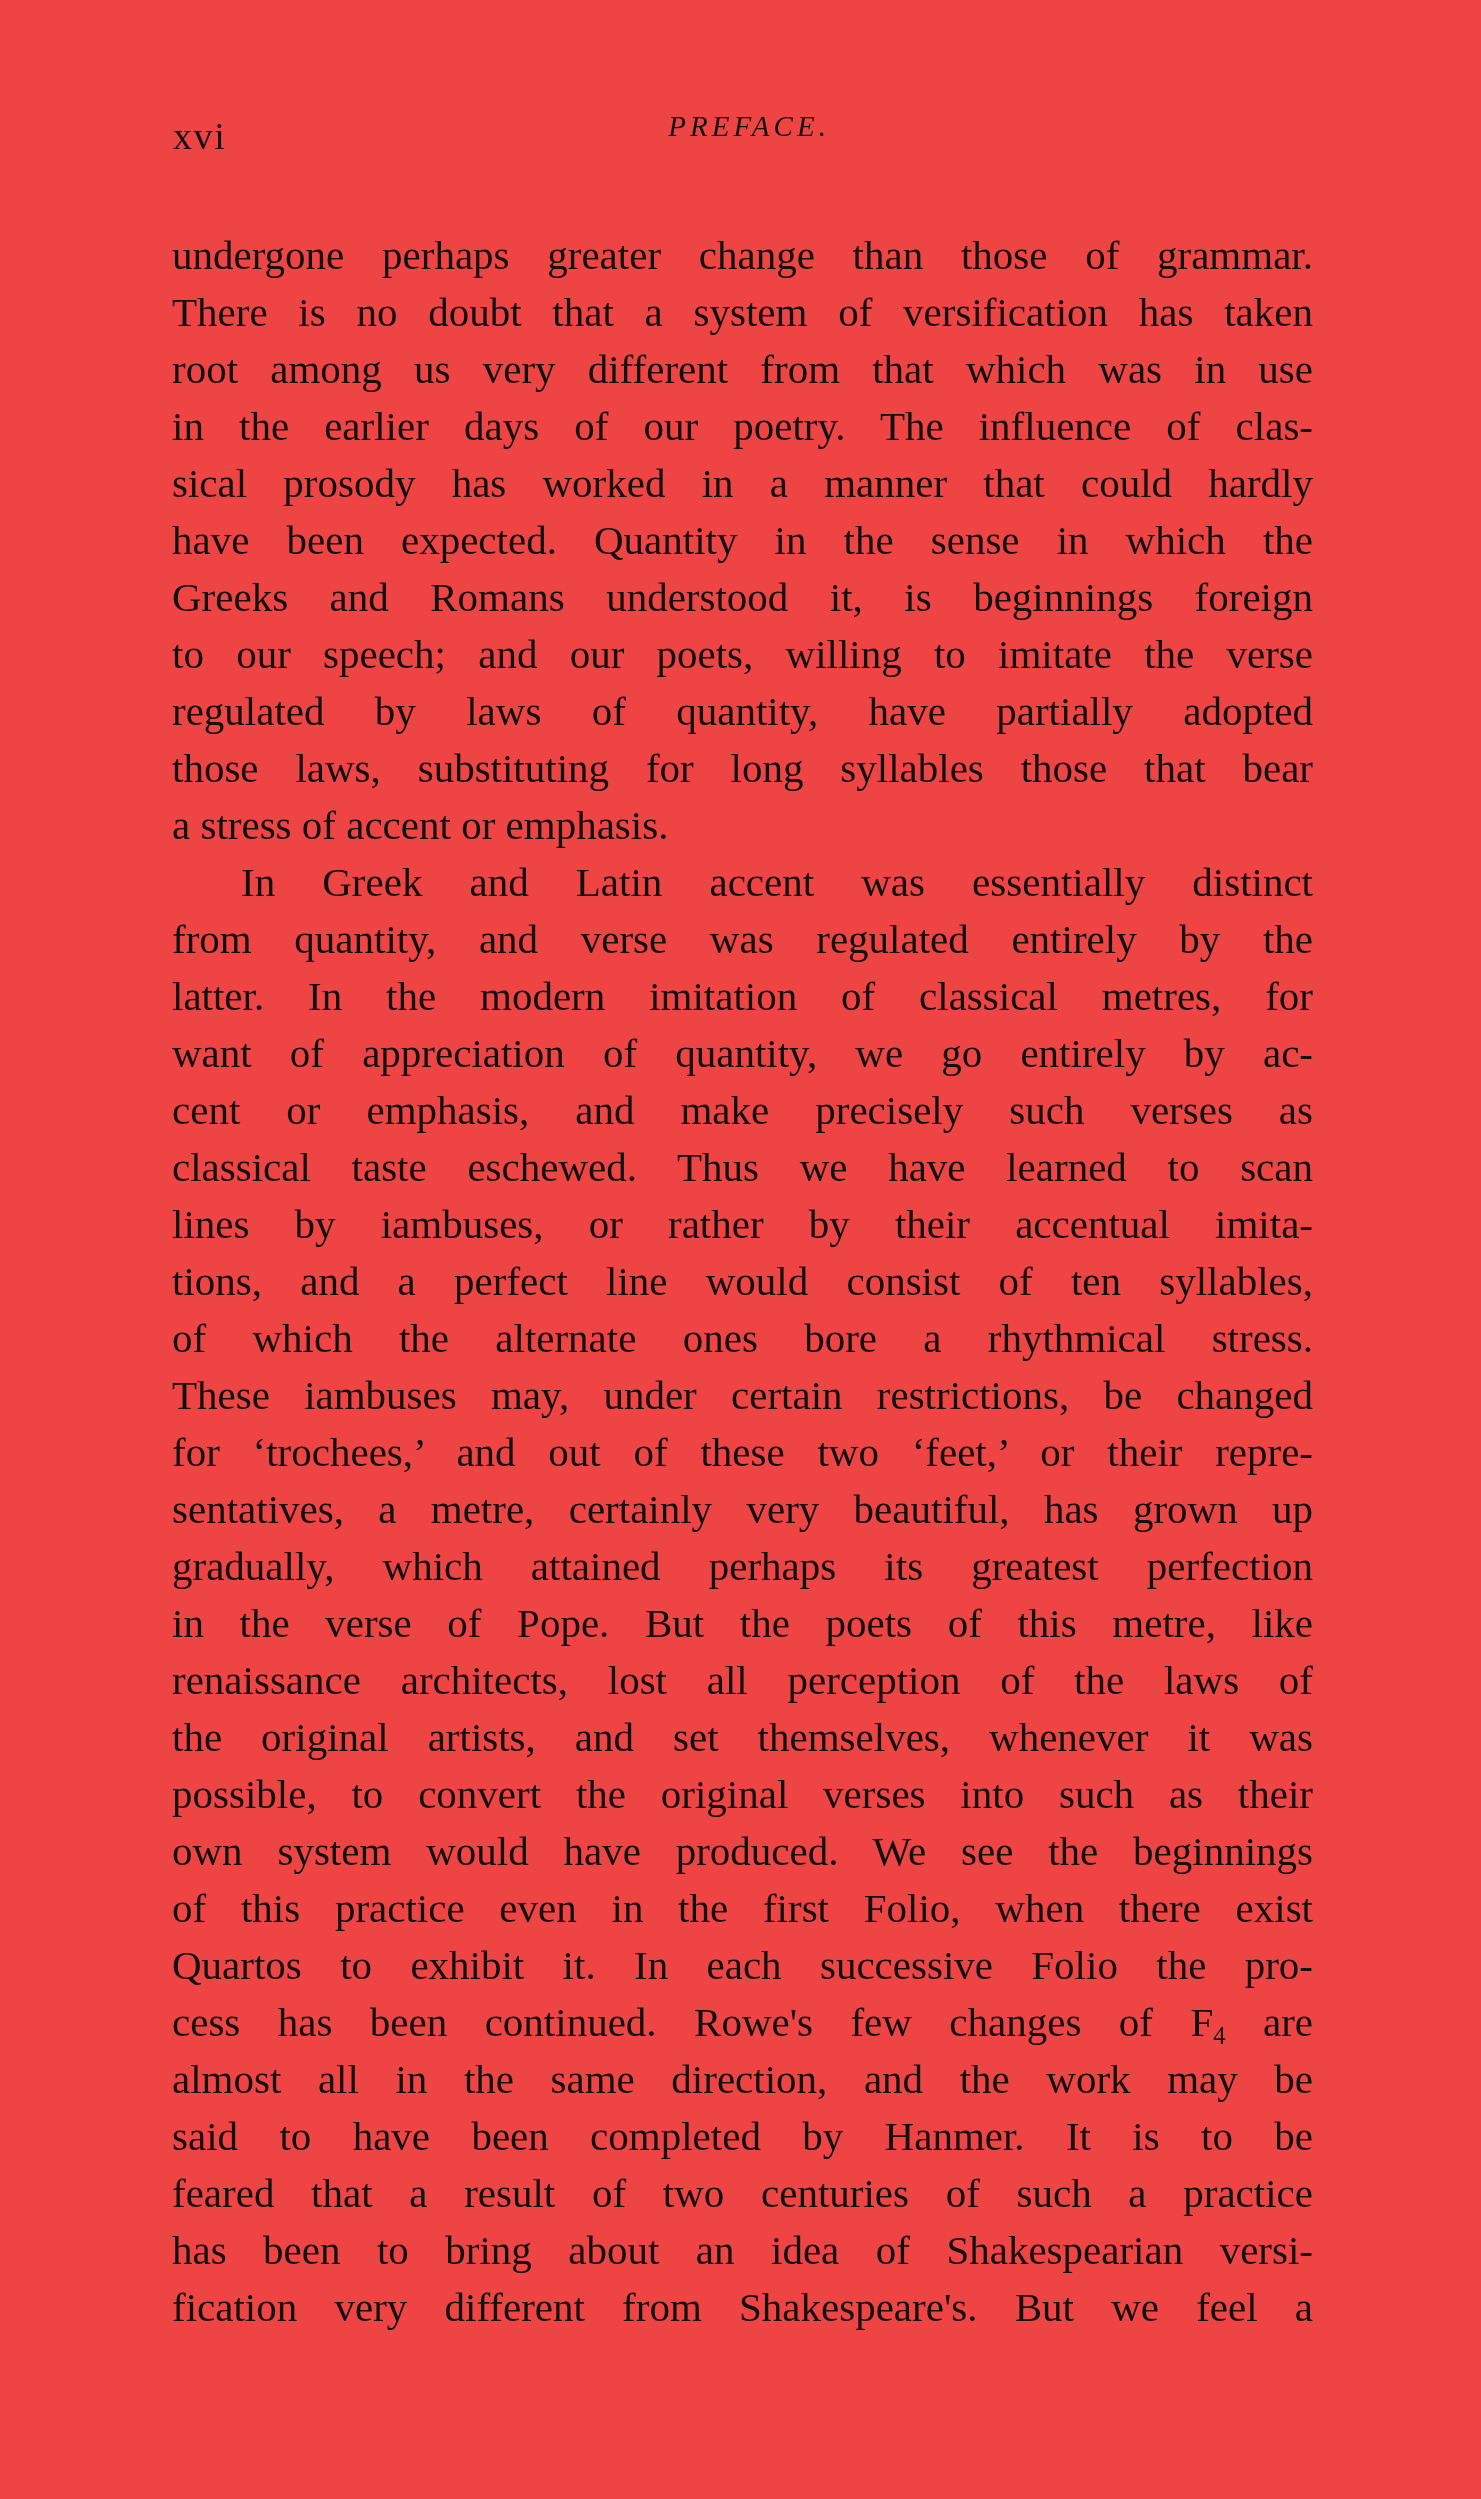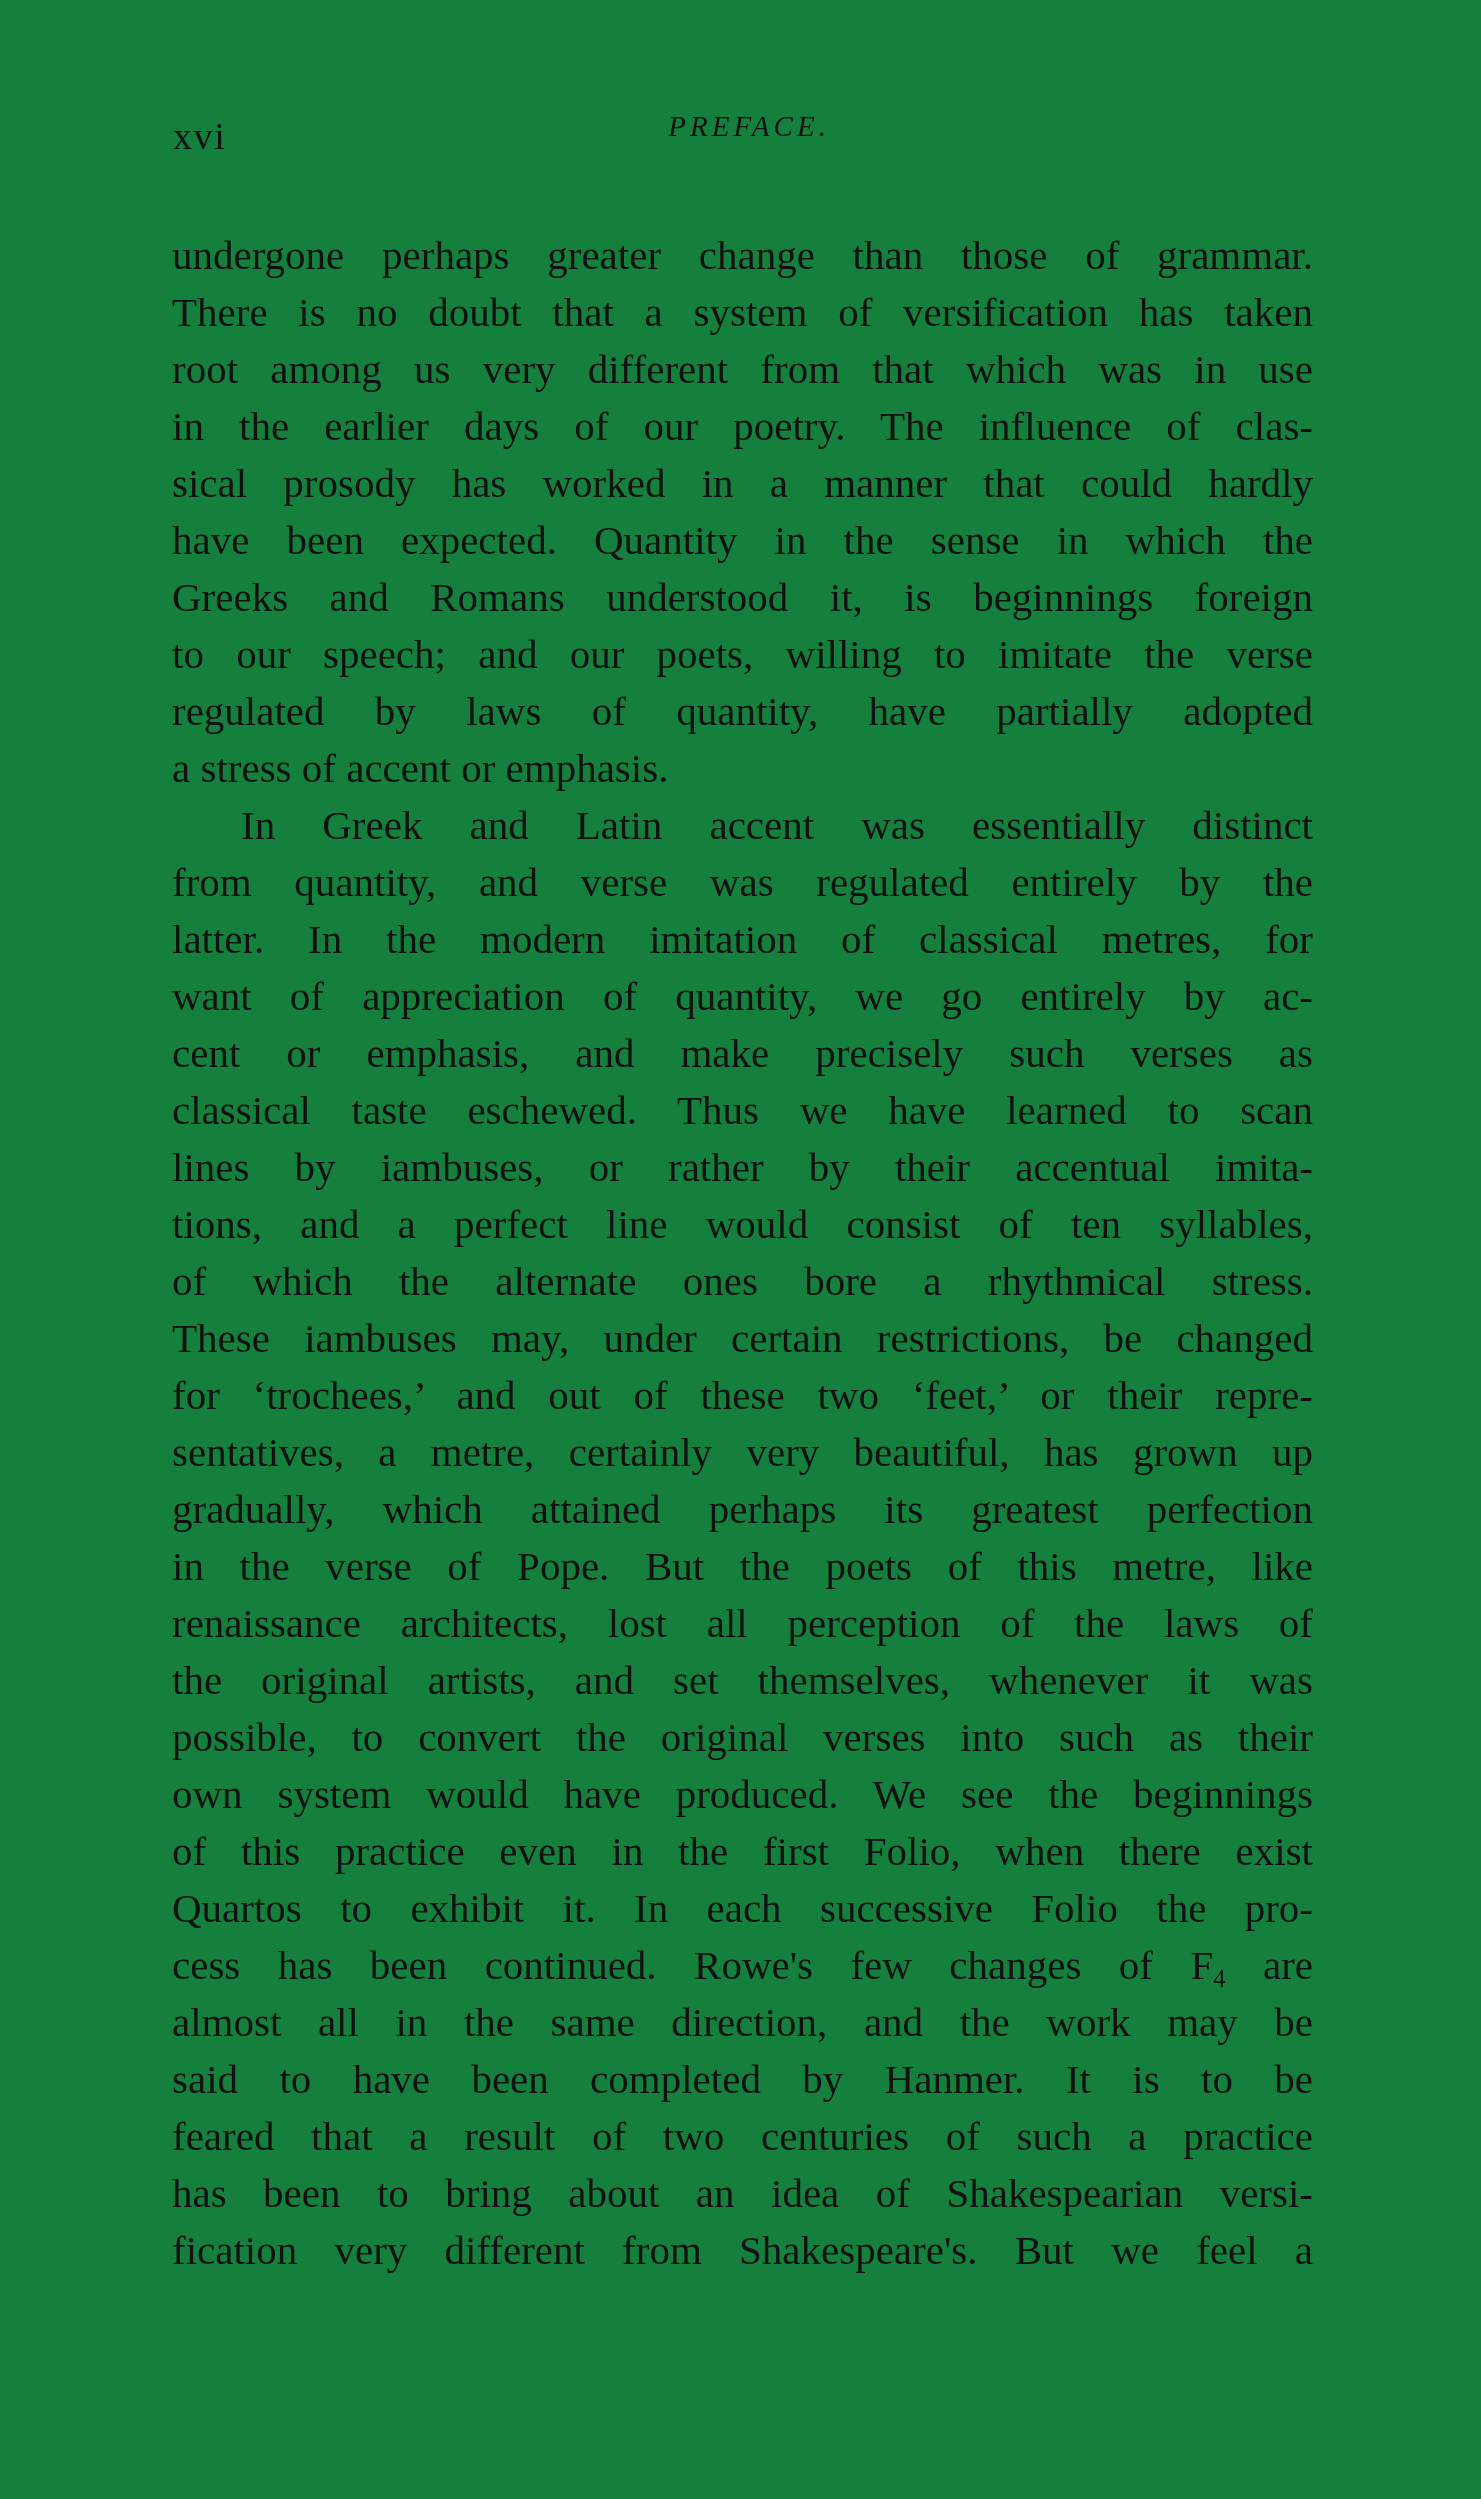--- a/index.html
+++ b/index.html
@@ -1,17 +1,17 @@
 <!DOCTYPE html>
 <html style="font-size:13px"><head>
 <meta charset="utf-8">
 <style>
   html, body { margin: 0; padding: 0; background: #ffffff; }
   body { width: 1482px; height: 2500px; position: relative; overflow: hidden; }
-  .page { position: absolute; left: 0; top: 0; width: 1482px; height: 2500px; background: #15803d; }
+  .page { position: absolute; left: 0; top: 0; width: 1482px; height: 2500px; background: #ef4444; }
   .folio { position: absolute; left: 173px; top: 114px; font-family: "Liberation Serif", "DejaVu Serif", serif; font-size: 38px; color: #111; letter-spacing: 1.6px; }
   .running-head { position: absolute; left: 0; width: 1482px; top: 110px; text-align: center; font-family: "Liberation Serif", "DejaVu Serif", serif; font-style: italic; font-size: 29px; letter-spacing: 4.1px; color: #111; padding-left: 16.3px; box-sizing: border-box; }
   .body-text { position: absolute; left: 172px; top: 206px; width: 1141px; margin-top: 21px; }
   .line { display: block; height: 57px; line-height: 57px; font-family: "Liberation Serif", "DejaVu Serif", serif; font-size: 41px; color: #111; white-space: nowrap; text-align: justify; text-align-last: justify; }
   .line.last { text-align-last: left; }
   .line.indent { padding-left: 69px; box-sizing: border-box; }
   .sub { font-size: 24.5px; vertical-align: -8.2px; }
 </style>
 </head>
 <body>
@@ -24,20 +24,21 @@
 
     <span class="line">undergone perhaps greater change than those of grammar.</span>
     <span class="line">There is no doubt that a system of versification has taken</span>
     <span class="line">root among us very different from that which was in use</span>
     <span class="line">in the earlier days of our poetry.  The influence of clas-</span>
     <span class="line">sical prosody has worked in a manner that could hardly</span>
     <span class="line">have been expected.  Quantity in the sense in which the</span>
     <span class="line">Greeks and Romans understood it, is beginnings foreign</span>
     <span class="line">to our speech; and our poets, willing to imitate the verse</span>
     <span class="line">regulated by laws of quantity, have partially adopted</span>
+    <span class="line">those laws, substituting for long syllables those that bear</span>
     <span class="line last">a stress of accent or emphasis.</span>
 
     <span class="line indent">In Greek and Latin accent was essentially distinct</span>
     <span class="line">from quantity, and verse was regulated entirely by the</span>
     <span class="line">latter.  In the modern imitation of classical metres, for</span>
     <span class="line">want of appreciation of quantity, we go entirely by ac-</span>
     <span class="line">cent or emphasis, and make precisely such verses as</span>
     <span class="line">classical taste eschewed.  Thus we have learned to scan</span>
     <span class="line">lines by iambuses, or rather by their accentual imita-</span>
     <span class="line">tions, and a perfect line would consist of ten syllables,</span>

